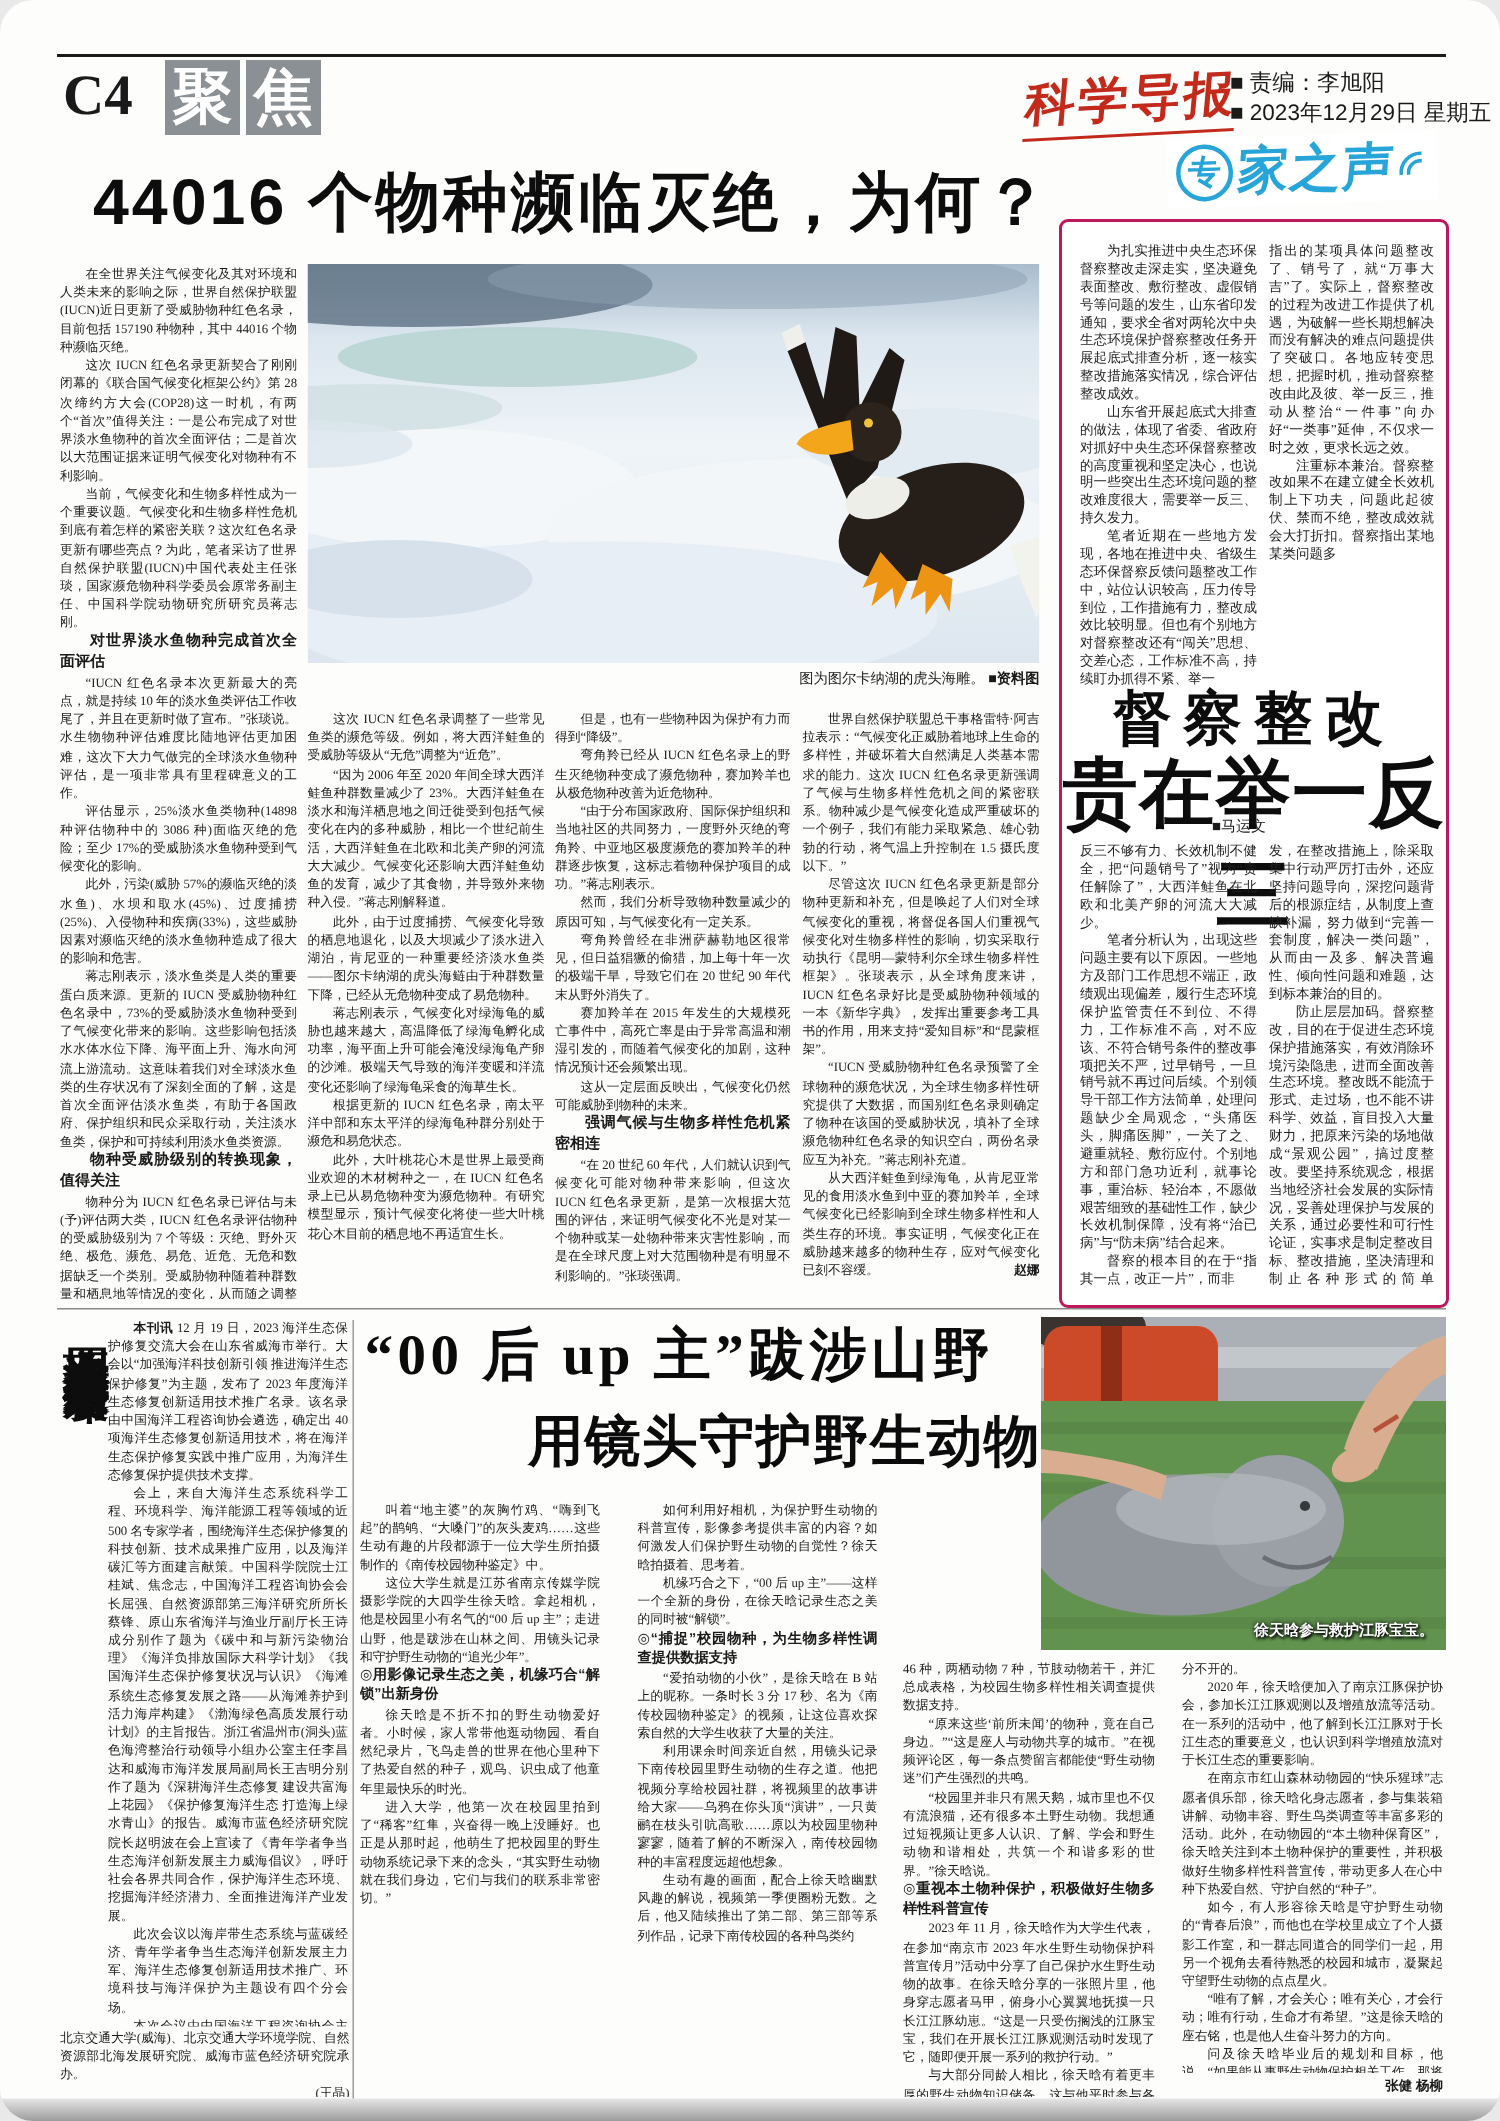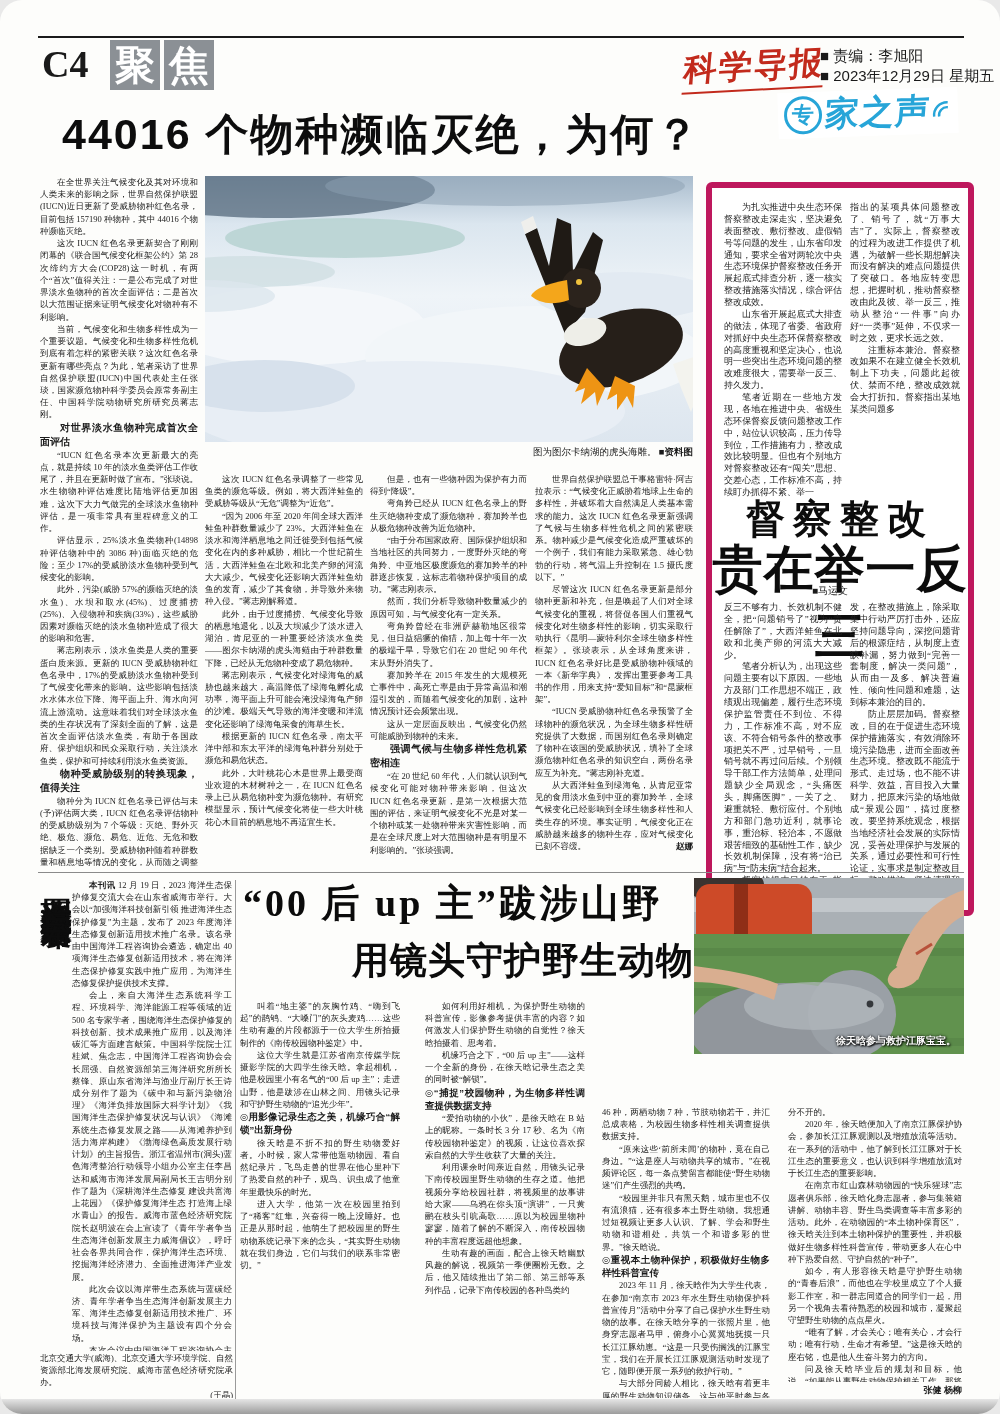--- a/index.html
+++ b/index.html
@@ -27,21 +27,21 @@
   .byline-inline{float:right;font-weight:bold;font-family:"Liberation Sans",sans-serif;}
   #col1{left:40px;top:176px;width:158px;height:690px;}
   #col2{left:205px;top:473px;width:158px;height:392px;}
   #col3{left:370px;top:473px;width:157px;height:392px;}
   #col4{left:535px;top:473px;width:158px;height:392px;}
   
   #eagle-photo{left:205px;top:176px;width:488px;height:266px;overflow:hidden;}
   #eagle-caption{left:205px;top:446px;width:488px;text-align:right;font-size:9.5px;}
   #eagle-caption b{font-family:"Liberation Sans",sans-serif;}
   
-  #expert-box{left:706px;top:146px;width:256px;height:722px;border:6px solid #be185d;border-radius:6px;background:#fff;margin-top:36px;}
+  #expert-box{left:706px;top:146px;width:256px;height:722px;border:2px solid #be185d;border-radius:6px;background:#fff;}
   .expert-col{position:absolute;overflow:hidden;font-size:9px;line-height:1.32;text-align:justify;color:#222;}
   .expert-col p{margin:0;text-indent:2em;}
   .expert-col p.cont{text-indent:0;}
   #exp-tl{left:12px;top:14px;width:118px;height:296px;}
   #exp-tr{left:138px;top:14px;width:110px;height:296px;}
   #exp-h1{position:absolute;left:0;top:304px;width:100%;text-align:center;font-size:39px;font-weight:900;
           letter-spacing:8px;font-family:"Liberation Sans",sans-serif;color:#0c0c0c;}
   #exp-h2{position:absolute;left:0;top:348px;width:100%;text-align:center;font-size:50px;font-weight:700;
           letter-spacing:1px;font-family:"Liberation Sans",sans-serif;color:#0c0c0c;}
   #exp-author{position:absolute;left:100px;top:396px;font-size:10px;font-family:"Liberation Sans",sans-serif;}
@@ -62,21 +62,21 @@
                  letter-spacing:1.5px;font-family:"Liberation Sans","DejaVu Sans",sans-serif;
                  transform:scaleX(1.28);transform-origin:left top;color:#0d0d0d;}
   #marine-col{left:72px;top:879px;width:160px;height:472px;}
   #marine-tail{left:40px;top:1352px;width:193px;height:46px;}
   #marine-byline{text-align:right;text-indent:0;}
   
   #upzhu-h1{left:243px;top:878px;font-size:38px;font-weight:900;letter-spacing:3px;white-space:nowrap;
             font-family:"Liberation Serif","DejaVu Serif",serif;color:#0b0b0b;}
   #upzhu-h2{left:352px;top:936px;font-size:37px;font-weight:900;letter-spacing:1px;white-space:nowrap;
             font-family:"Liberation Serif","DejaVu Serif",serif;color:#0b0b0b;}
-  #porpoise-photo{left:694px;top:878px;width:270px;height:176px;overflow:hidden;}
+  #porpoise-photo{left:694px;top:878px;width:270px;height:222px;overflow:hidden;}
   #porpoise-caption{position:absolute;right:8px;bottom:6px;color:#fff;font-size:10px;font-weight:bold;
                     text-shadow:0 0 3px #000,1px 1px 2px #000;font-family:"Liberation Sans",sans-serif;}
   #u-col1{left:240px;top:1000px;width:160px;height:398px;}
   #u-col2{left:425px;top:1000px;width:160px;height:398px;}
   #u-col3{left:602px;top:1106px;width:168px;height:292px;}
   #u-col4{left:788px;top:1106px;width:174px;height:276px;}
   #u-byline{left:788px;top:1384px;width:174px;text-align:right;font-weight:bold;font-size:9px;
             font-family:"Liberation Sans",sans-serif;}
   #bottom-strip{left:0;top:1399px;width:1000px;height:15px;background:linear-gradient(#e6e6e6,#9c9c9c);}
 </style>
@@ -98,21 +98,21 @@
   <div class="abs" id="main-headline">44016 个物种濒临灭绝，为何？</div>
 
   <div class="abs col" id="col1">
     <p>在全世界关注气候变化及其对环境和人类未来的影响之际，世界自然保护联盟(IUCN)近日更新了受威胁物种红色名录，目前包括 157190 种物种，其中 44016 个物种濒临灭绝。</p>
     <p>这次 IUCN 红色名录更新契合了刚刚闭幕的《联合国气候变化框架公约》第 28 次缔约方大会(COP28)这一时机，有两个“首次”值得关注：一是公布完成了对世界淡水鱼物种的首次全面评估；二是首次以大范围证据来证明气候变化对物种有不利影响。</p>
     <p>当前，气候变化和生物多样性成为一个重要议题。气候变化和生物多样性危机到底有着怎样的紧密关联？这次红色名录更新有哪些亮点？为此，笔者采访了世界自然保护联盟(IUCN)中国代表处主任张琰，国家濒危物种科学委员会原常务副主任、中国科学院动物研究所研究员蒋志刚。</p>
     <p class="subhead">对世界淡水鱼物种完成首次全面评估</p>
     <p>“IUCN 红色名录本次更新最大的亮点，就是持续 10 年的淡水鱼类评估工作收尾了，并且在更新时做了宣布。”张琰说。水生物物种评估难度比陆地评估更加困难，这次下大力气做完的全球淡水鱼物种评估，是一项非常具有里程碑意义的工作。</p>
     <p>评估显示，25%淡水鱼类物种(14898 种评估物种中的 3086 种)面临灭绝的危险；至少 17%的受威胁淡水鱼物种受到气候变化的影响。</p>
     <p>此外，污染(威胁 57%的濒临灭绝的淡水鱼)、水坝和取水(45%)、过度捕捞(25%)、入侵物种和疾病(33%)，这些威胁因素对濒临灭绝的淡水鱼物种造成了很大的影响和危害。</p>
-    <p>蒋志刚表示，淡水鱼类是人类的重要蛋白质来源。更新的 IUCN 受威胁物种红色名录中，17%的受威胁淡水鱼物种受到了气候变化带来的影响。这些影响包括淡水水体水位下降、海平面上升、海水向河流上游流动。这意味着我们对全球淡水鱼类的生存状况有了深刻全面的了解，这是首次全面评估淡水鱼类，有助于各国政府、保护组织和民众采取行动，关注淡水鱼类，保护和可持续利用淡水鱼类资源。</p>
+    <p>蒋志刚表示，淡水鱼类是人类的重要蛋白质来源。更新的 IUCN 受威胁物种红色名录中，73%的受威胁淡水鱼物种受到了气候变化带来的影响。这些影响包括淡水水体水位下降、海平面上升、海水向河流上游流动。这意味着我们对全球淡水鱼类的生存状况有了深刻全面的了解，这是首次全面评估淡水鱼类，有助于各国政府、保护组织和民众采取行动，关注淡水鱼类，保护和可持续利用淡水鱼类资源。</p>
     <p class="subhead">物种受威胁级别的转换现象，值得关注</p>
     <p>物种分为 IUCN 红色名录已评估与未(予)评估两大类，IUCN 红色名录评估物种的受威胁级别为 7 个等级：灭绝、野外灭绝、极危、濒危、易危、近危、无危和数据缺乏一个类别。受威胁物种随着种群数量和栖息地等情况的变化，从而随之调整级别。</p>
   </div>
 
   <div class="abs" id="eagle-photo">
     <svg width="488" height="266" viewBox="0 0 488 266">
       <defs>
         <linearGradient id="ice" x1="0" y1="0" x2="0" y2="1">
           <stop offset="0" stop-color="#a9bccd"></stop>
             <stop offset="0.18" stop-color="#dbe6ef"></stop>

